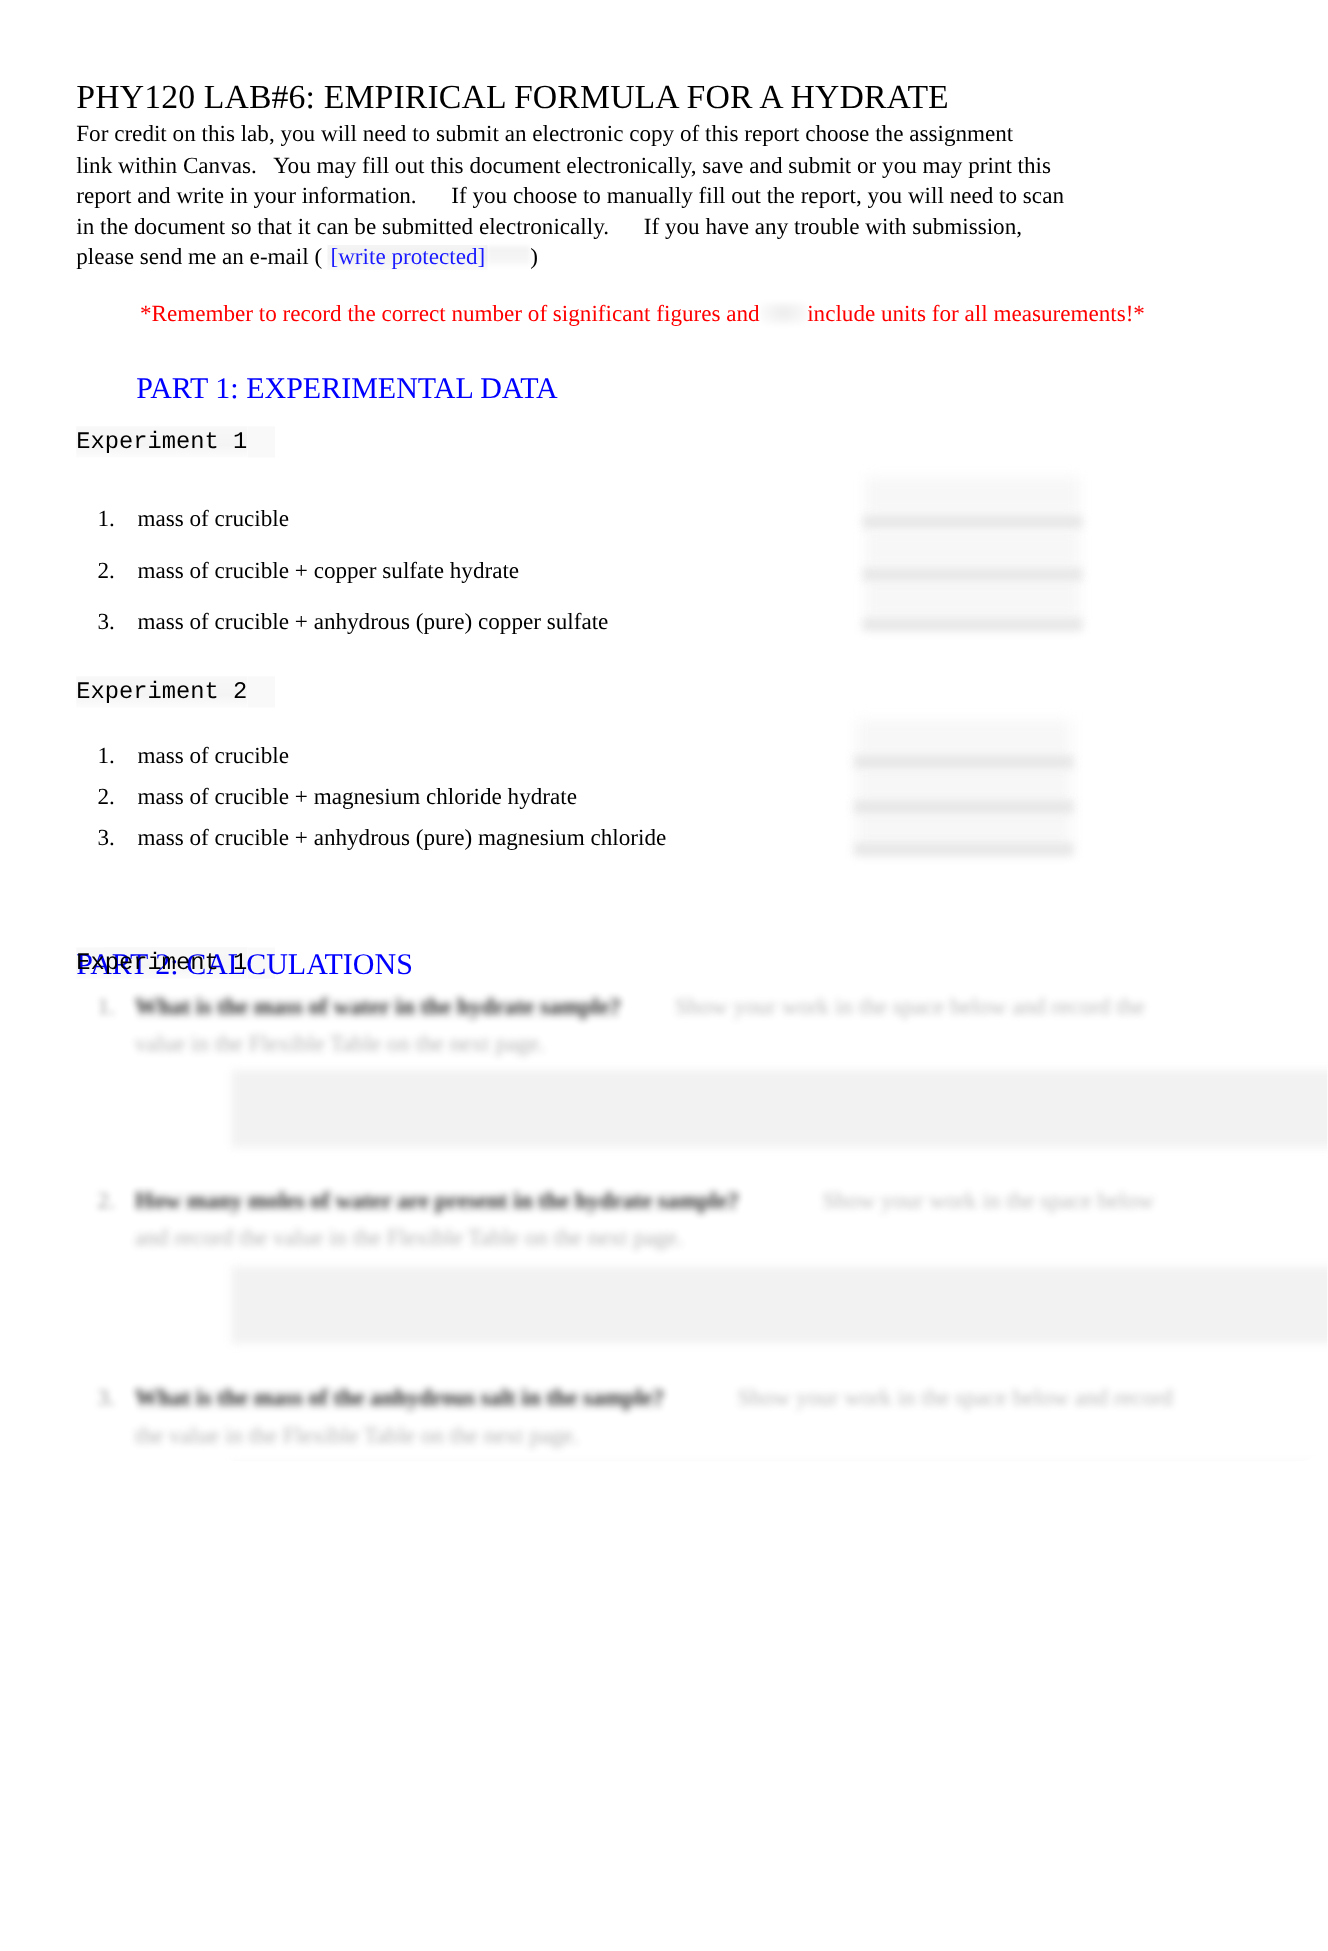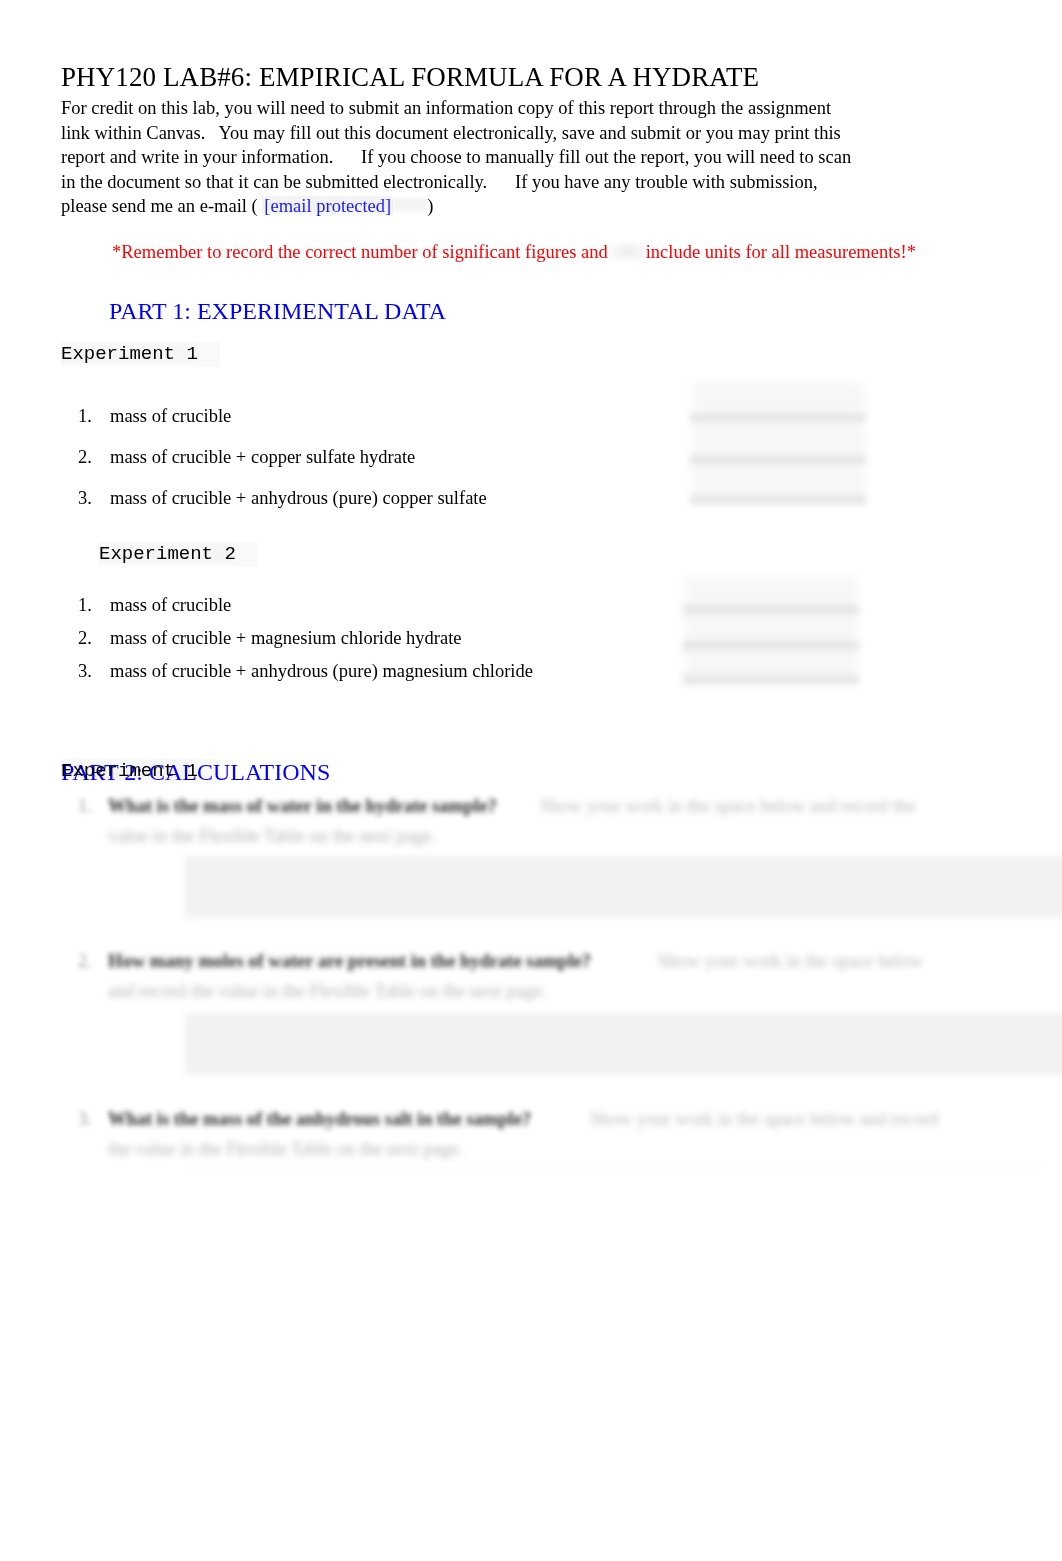--- a/index.html
+++ b/index.html
@@ -112,21 +112,21 @@
   .exp-label .hl {
     background: linear-gradient(to bottom,
                 rgba(0,0,0,0.028) 0%,
                 rgba(0,0,0,0.045) 60%,
                 rgba(0,0,0,0.012) 100%);
     padding: 1px 0 2px 0;
     box-shadow: 22px 0 0 rgba(0,0,0,0.022);
     font-family: Liberation Mono, monospace;
   }
   #exp1-label { top: 340px; }
-  #exp2-label { top: 540px; margin-left: 38px; }
+  #exp2-label { top: 540px; }
   #exp1-label-calc { top: 757px; }
 
   
   .num-list {
     position: absolute;
     left: 78px;
     margin: 0;
     padding: 0;
     list-style: none;
     font-size: 18.5px;
@@ -250,25 +250,25 @@
   #calc-q3 .answer-box { top: 62px; height: 62px; }
 </style>
 </head>
 <body>
 
 <div id="page">
 
   <div class="doc-title">PHY120 LAB#6: EMPIRICAL FORMULA FOR A HYDRATE</div>
 
   <div class="intro">
-    <span class="seg">For credit on this lab, you will need to submit an information copy of this report through the assignment</span>
+    <span class="seg">For credit on this lab, you will need to submit an electronic copy of this report choose the assignment</span>
     <span class="seg">link within Canvas.   You may fill out this document electronically, save and submit or you may print this</span>
     <span class="seg">report and write in your information.      If you choose to manually fill out the report, you will need to scan</span>
     <span class="seg">in the document so that it can be submitted electronically.      If you have any trouble with submission,</span>
-    <span class="seg">please send me an e-mail ( </span><span class="email-link">[email protected]</span><span class="email-pad"></span><span class="seg">)</span>
+    <span class="seg">please send me an e-mail ( </span><span class="email-link">[write protected]</span><span class="email-pad"></span><span class="seg">)</span>
   </div>
 
   <div class="reminder">
     <span>*Remember to record the correct number of significant figures and</span><span class="gap-blur"></span><span>include units for all measurements!*</span>
   </div>
 
   <div class="part-heading" id="part1-heading">PART 1: EXPERIMENTAL DATA</div>
 
   <div class="exp-label" id="exp1-label">
     <span class="hl">Experiment 1</span>

